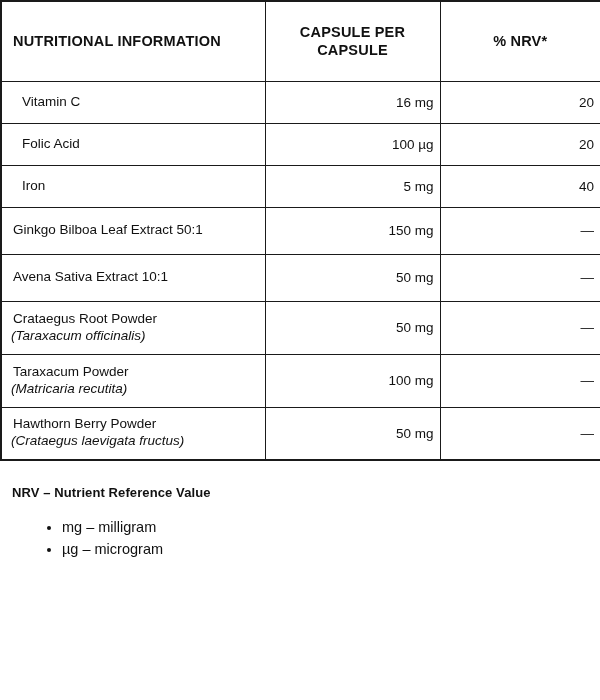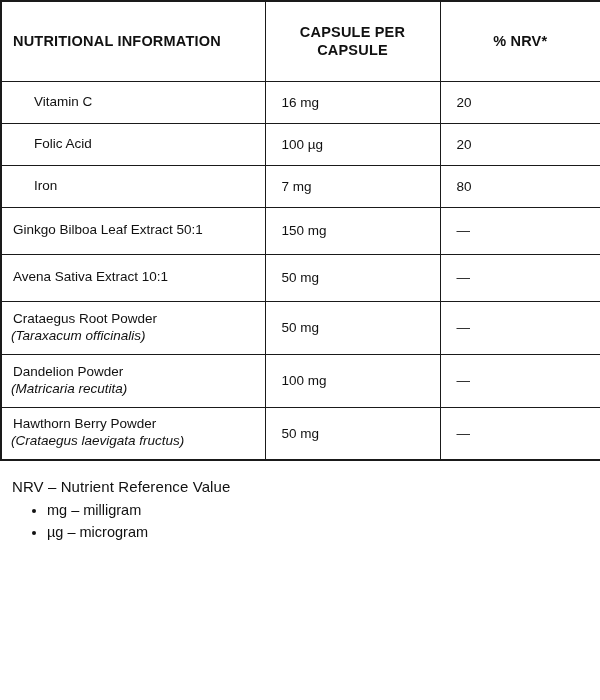--- a/index.html
+++ b/index.html
@@ -63,39 +63,39 @@
     text-align: left;
     padding: 7px 8px 7px 11px;
     line-height: 1.25;
   }
   tbody td.name .latin {
     font-style: italic;
     display: block;
     margin-left: -2px;
   }
   tbody td.amount, tbody td.nrv {
-    text-align: left;
-    padding: 7px 16px;
+    text-align: right;
+    padding: 7px 6px;
   }
-  tbody tr.simple td.name { padding-left: 32px; }
+  tbody tr.simple td.name { padding-left: 20px; }
   tbody tr.simple td { height: 42px; }
   tbody tr.twoline td { height: 53px; }
   tbody tr.oneline-tall td { height: 47px; }
 
   .footer {
     padding: 9px 12px 0 12px;
   }
   .footer .title {
-    font-size: 15px;
-    font-weight: normal;
-    margin: 8px 0 4px 0;
+    font-size: 13px;
+    font-weight: bold;
+    margin: 15px 0 4px 0;
     letter-spacing: 0.1px;
   }
   .footer ul {
-    margin: 1px;
+    margin: 16px;
     padding-left: 34px;
     list-style: disc;
   }
   .footer li {
     font-size: 14.5px;
     line-height: 1.55;
   }
 </style>
 </head>
 <body>
@@ -124,22 +124,22 @@
         <td class="amount">16 mg</td>
         <td class="nrv">20</td>
       </tr>
       <tr class="simple">
         <td class="name">Folic Acid</td>
         <td class="amount">100 µg</td>
         <td class="nrv">20</td>
       </tr>
       <tr class="simple">
         <td class="name">Iron</td>
-        <td class="amount">7 mg</td>
-        <td class="nrv">80</td>
+        <td class="amount">5 mg</td>
+        <td class="nrv">40</td>
       </tr>
       <tr class="oneline-tall">
         <td class="name">Ginkgo Bilboa Leaf Extract 50:1</td>
         <td class="amount">150 mg</td>
         <td class="nrv">—</td>
       </tr>
       <tr class="oneline-tall">
         <td class="name">Avena Sativa Extract 10:1</td>
         <td class="amount">50 mg</td>
         <td class="nrv">—</td>
@@ -147,21 +147,21 @@
       <tr class="twoline">
         <td class="name">
           <span>Crataegus Root Powder</span>
           <span class="latin">(Taraxacum officinalis)</span>
         </td>
         <td class="amount">50 mg</td>
         <td class="nrv">—</td>
       </tr>
       <tr class="twoline">
         <td class="name">
-          <span>Dandelion Powder</span>
+          <span>Taraxacum Powder</span>
           <span class="latin">(Matricaria recutita)</span>
         </td>
         <td class="amount">100 mg</td>
         <td class="nrv">—</td>
       </tr>
       <tr class="twoline">
         <td class="name">
           <span>Hawthorn Berry Powder</span>
           <span class="latin">(Crataegus laevigata fructus)</span>
         </td>

